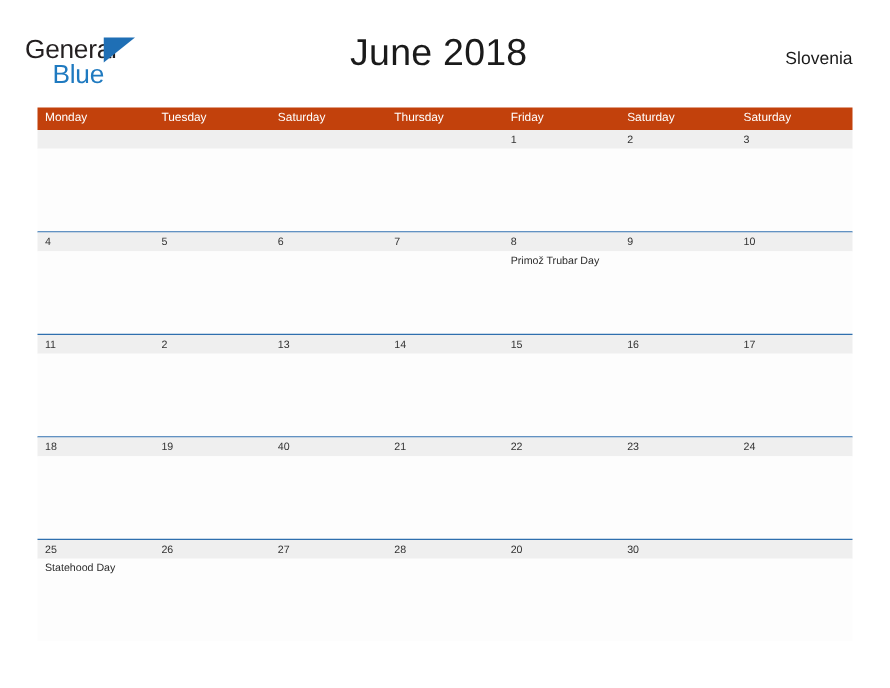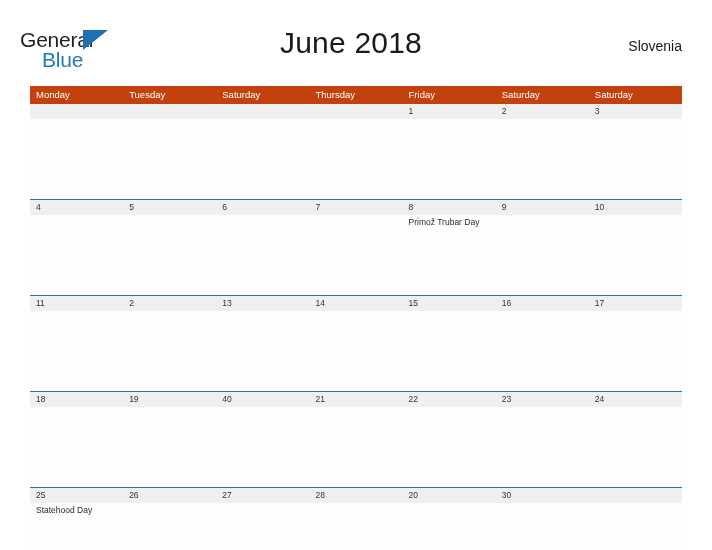--- a/index.html
+++ b/index.html
@@ -119,21 +119,21 @@
     flex: 1 1 0;
     font-size: 8.5px;
     color: #333333;
     padding-left: 6px;
     box-sizing: border-box;
     line-height: 15px;
   }
 
   .event-band {
     display: flex;
-    height: 80px;
+    height: 66px;
     background: #fdfdfd;
   }
   .event-cell {
     flex: 1 1 0;
     box-sizing: border-box;
     padding: 2px 4px 0 6px;
   }
   .event-text {
     font-size: 8.5px;
     color: #2b2b2b;

